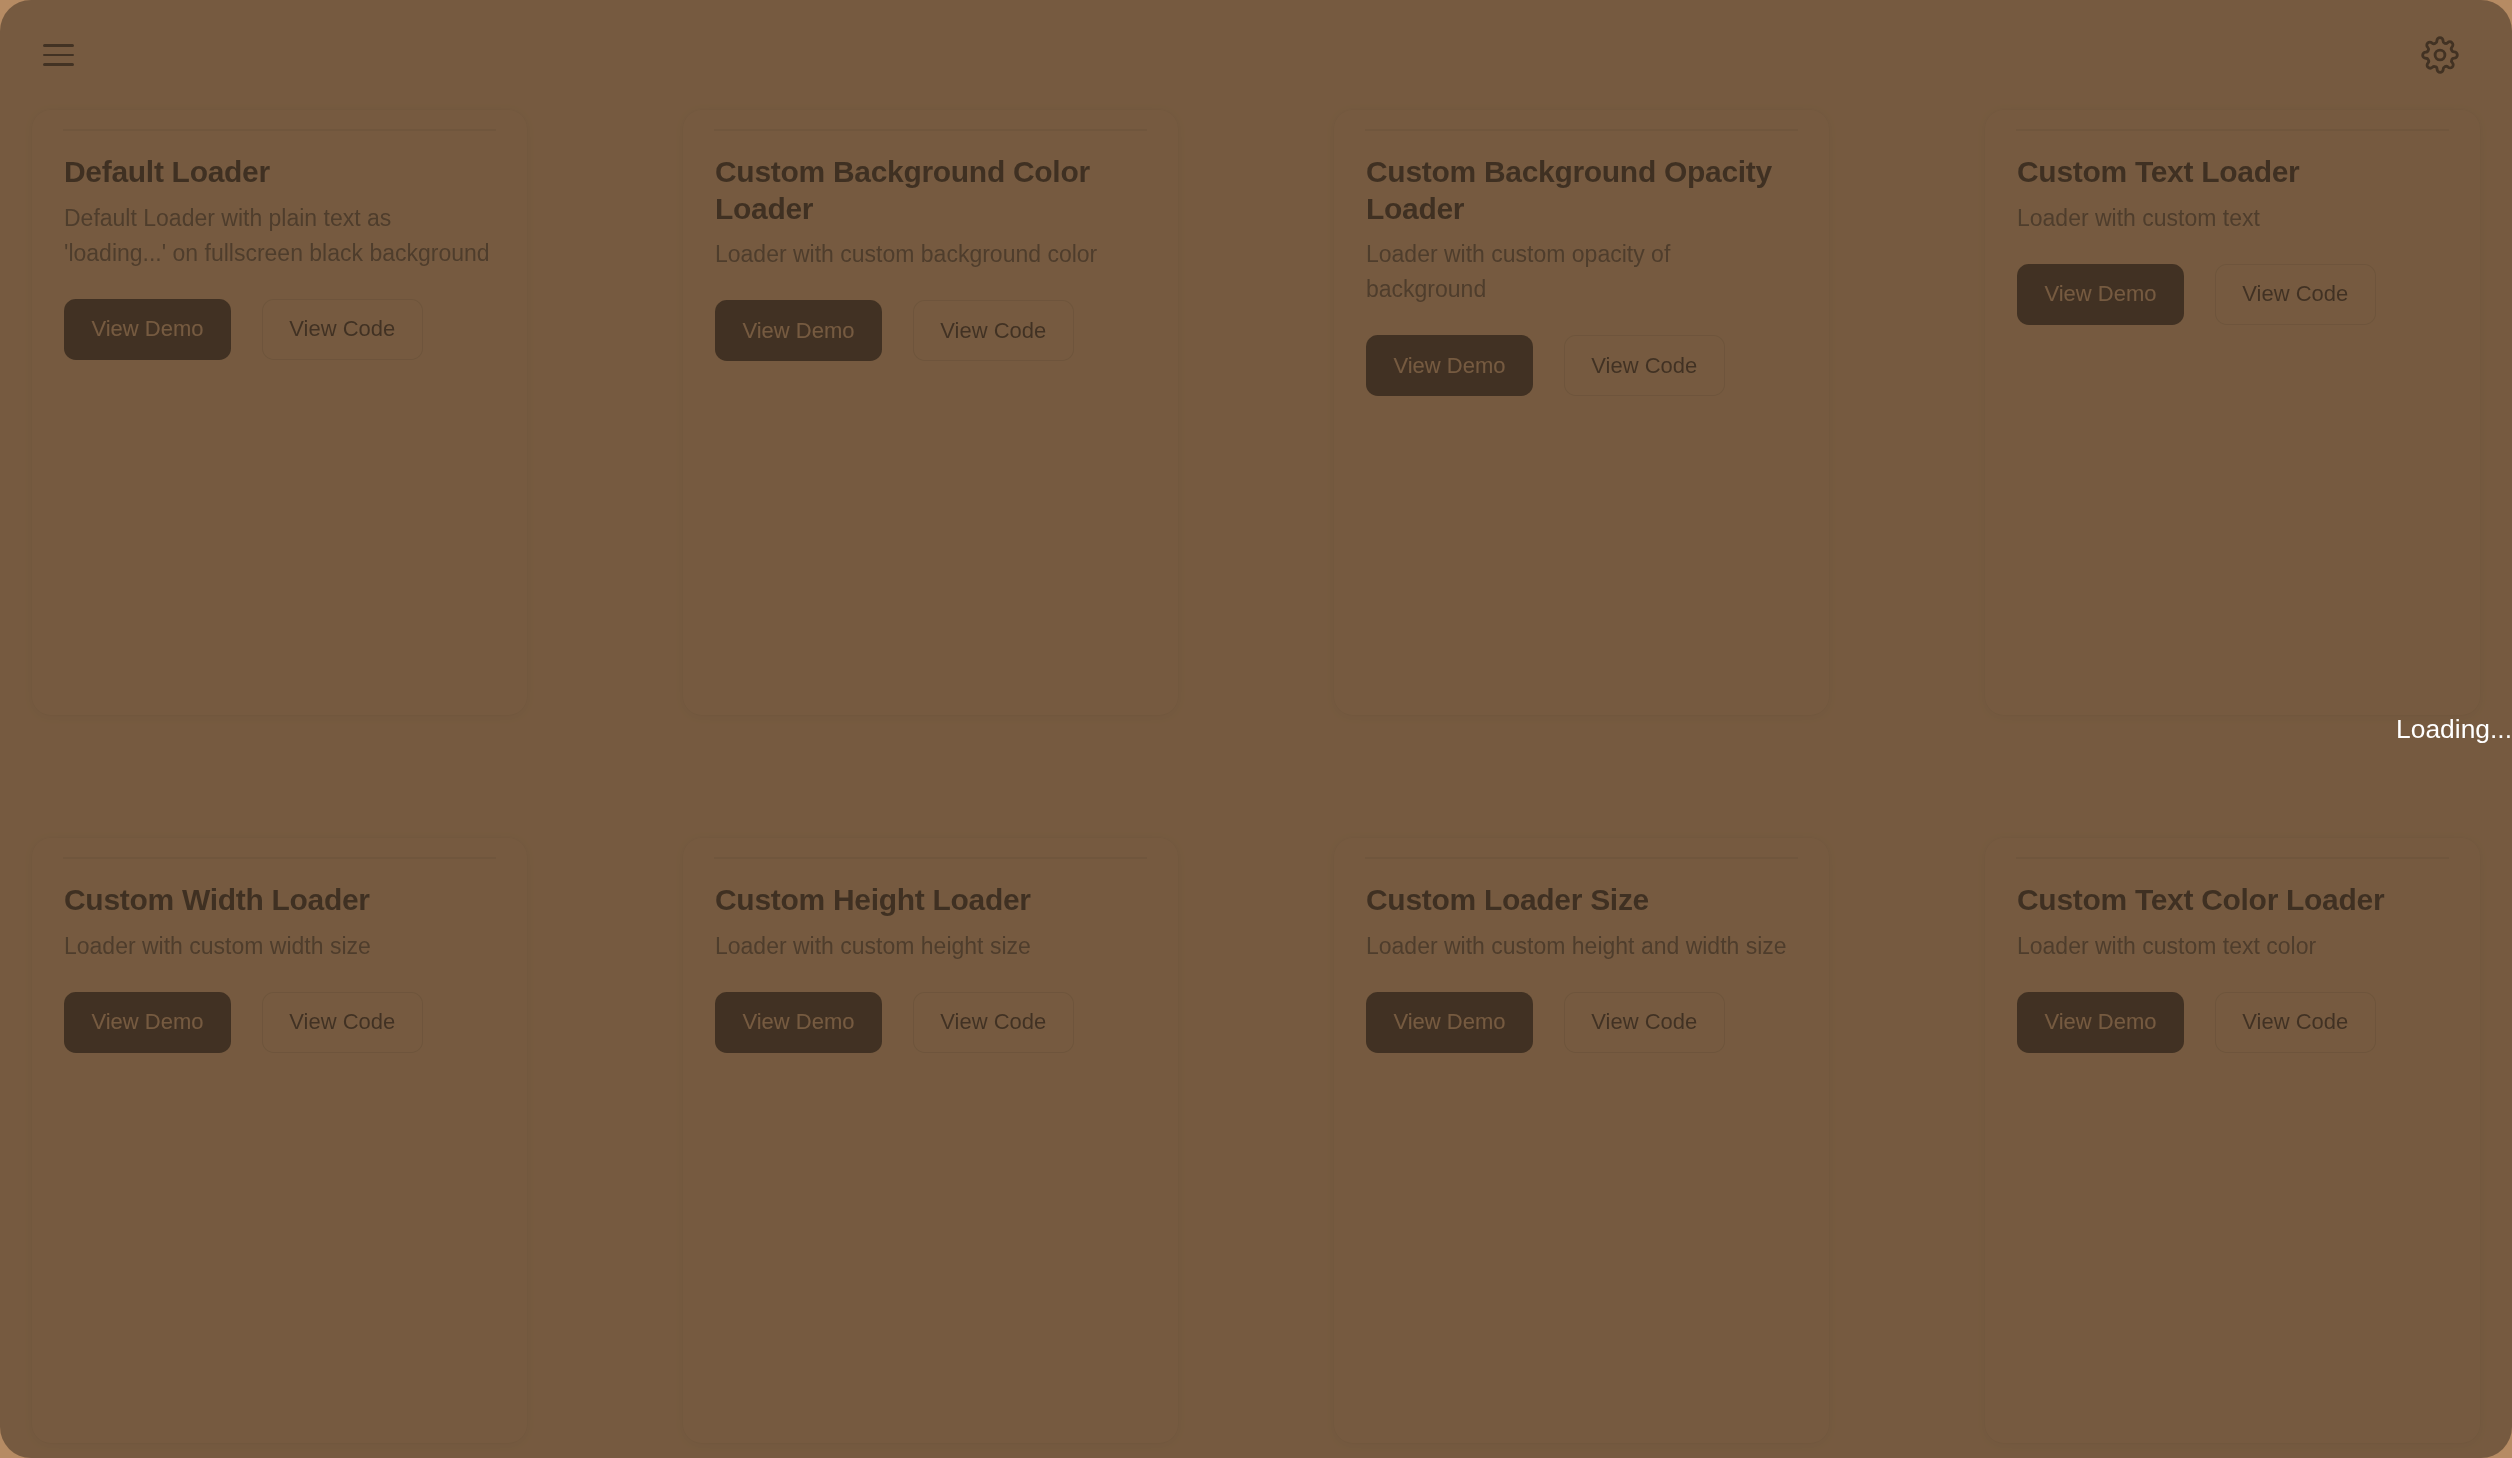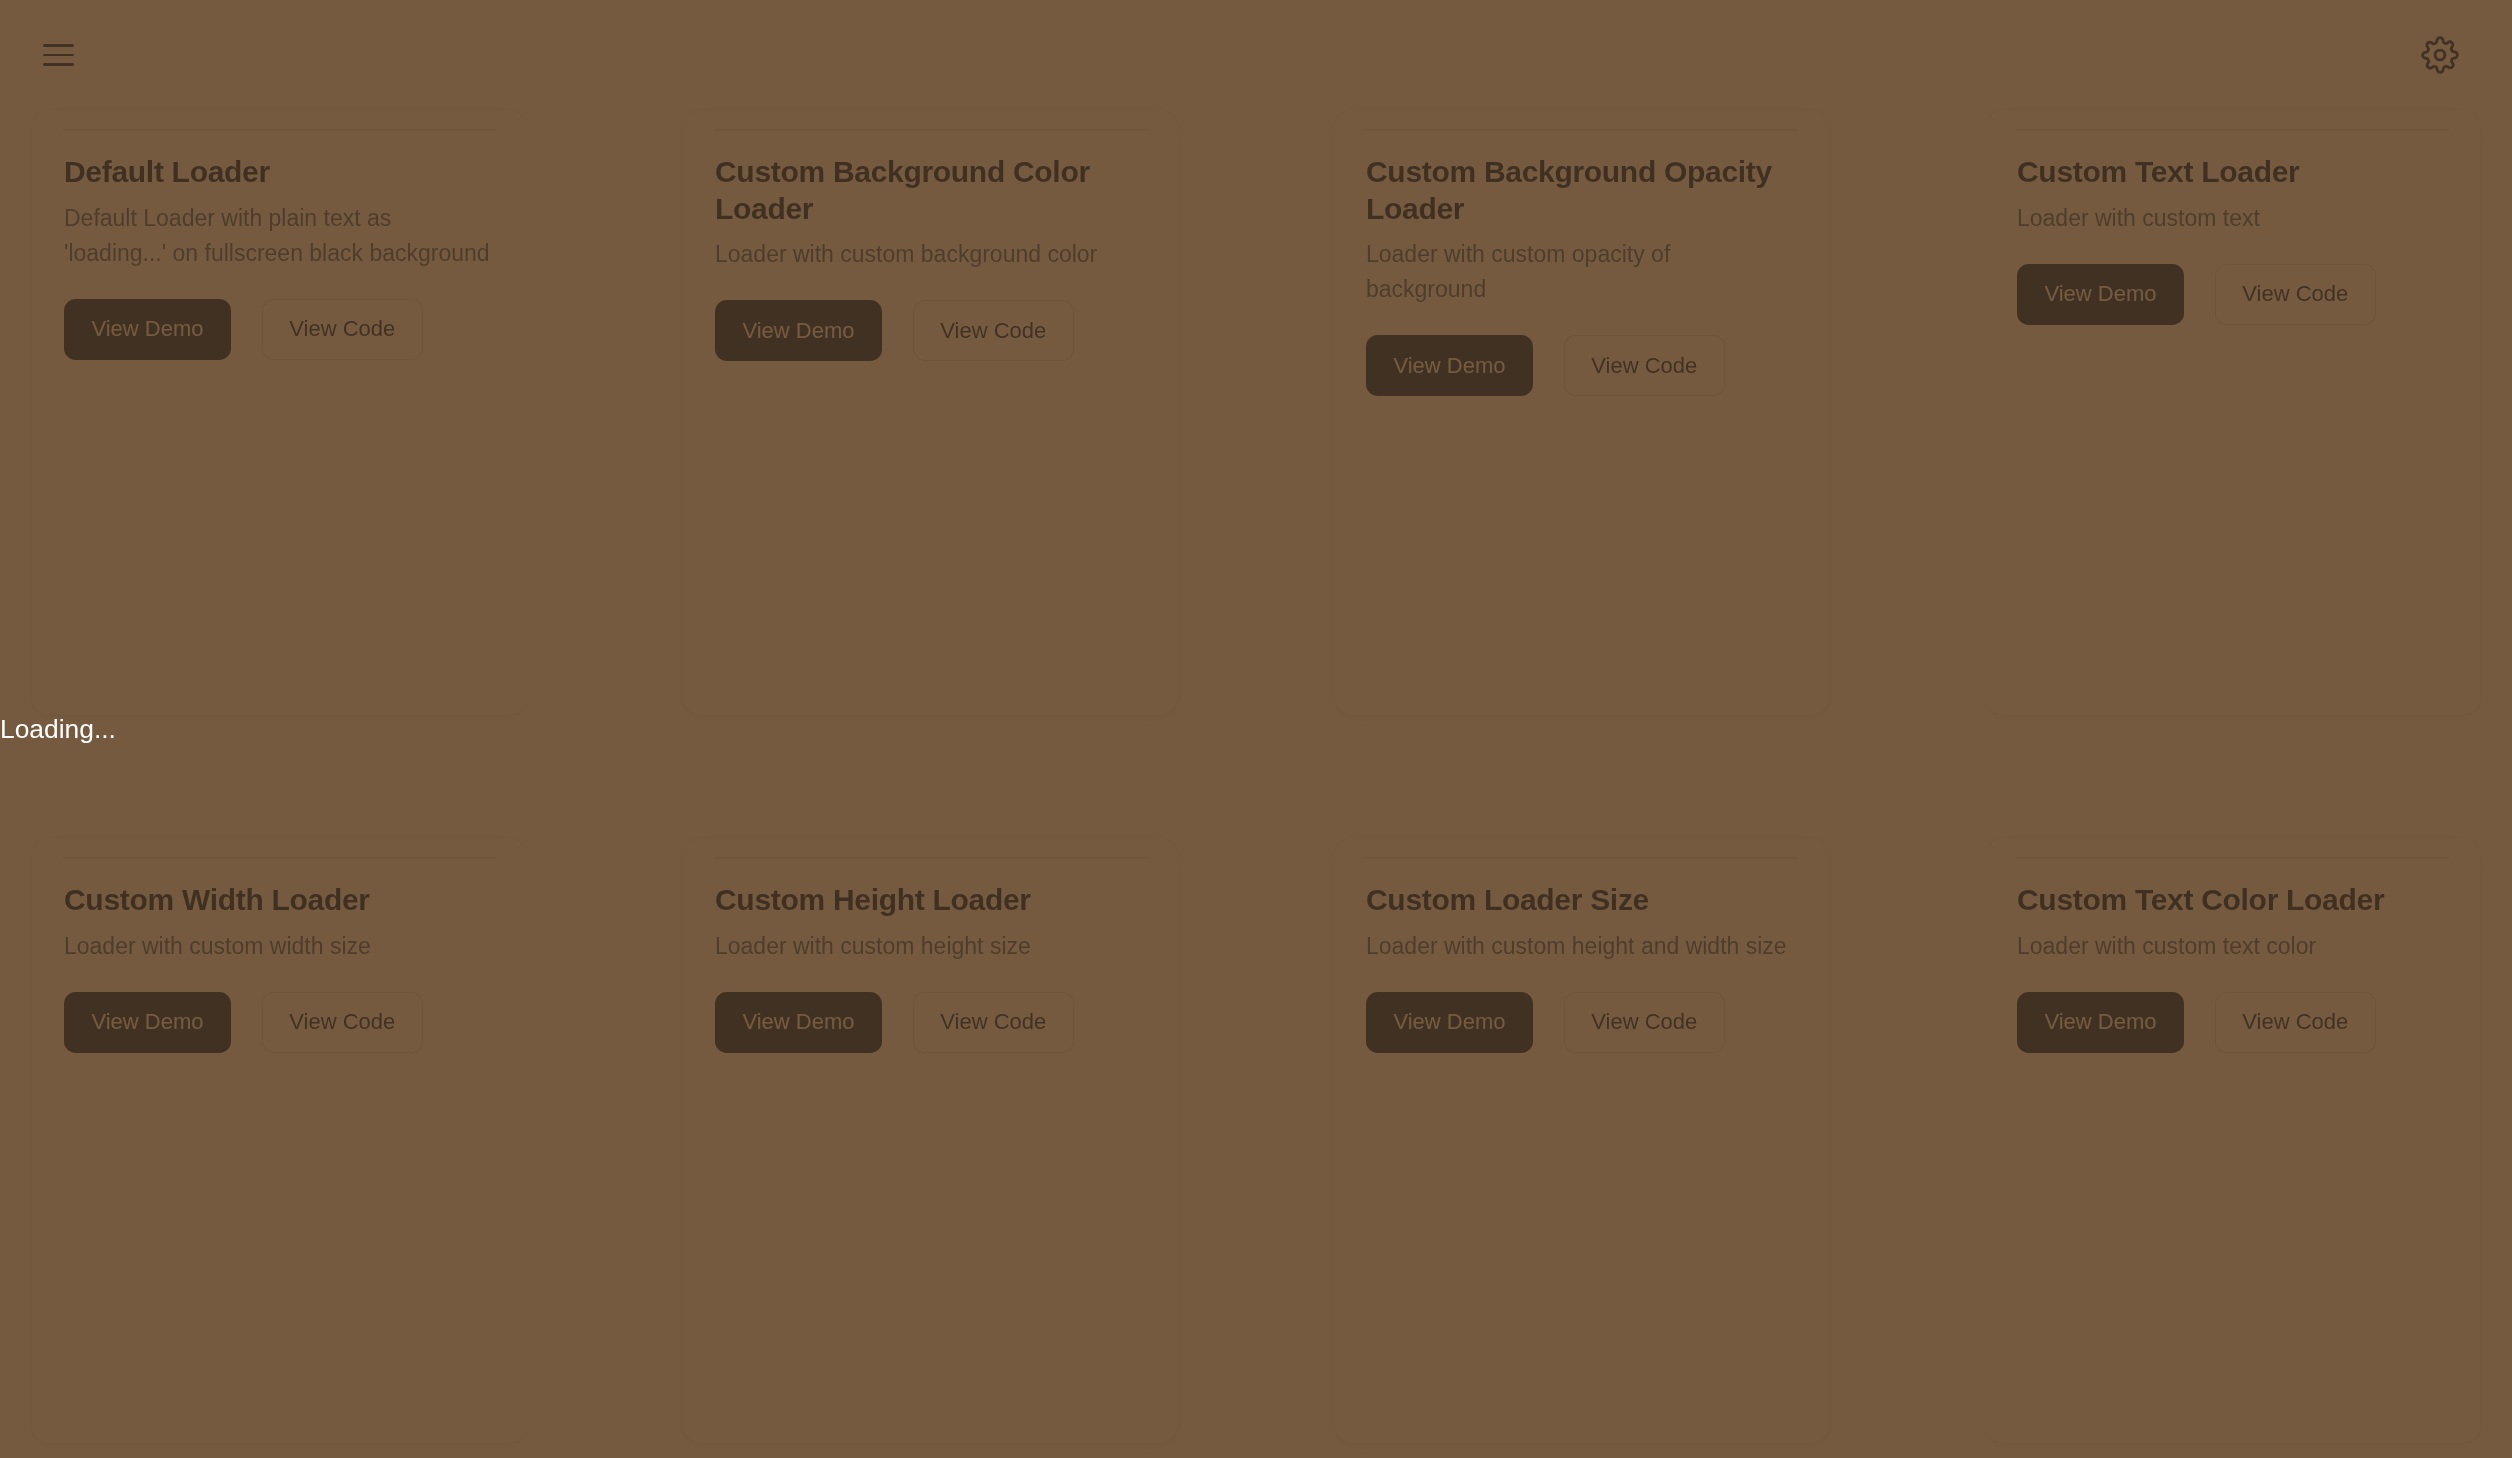--- a/index.html
+++ b/index.html
@@ -147,22 +147,23 @@
     border-color: rgba(0,0,0,.14);
   }
 
   
   #overlay {
     position: absolute;
     inset: 0;
     background: rgba(0, 0, 0, 0.35);
     display: flex;
     align-items: center;
-    justify-content: flex-start;
+    justify-content: flex-end;
     z-index: 50;
+    border-radius: 31px;
   }
 
   #overlay-text {
     color: #ffffff;
     font-size: 26.4px;
     line-height: 1;
     font-family: "Liberation Sans", sans-serif;
   }
 
   

